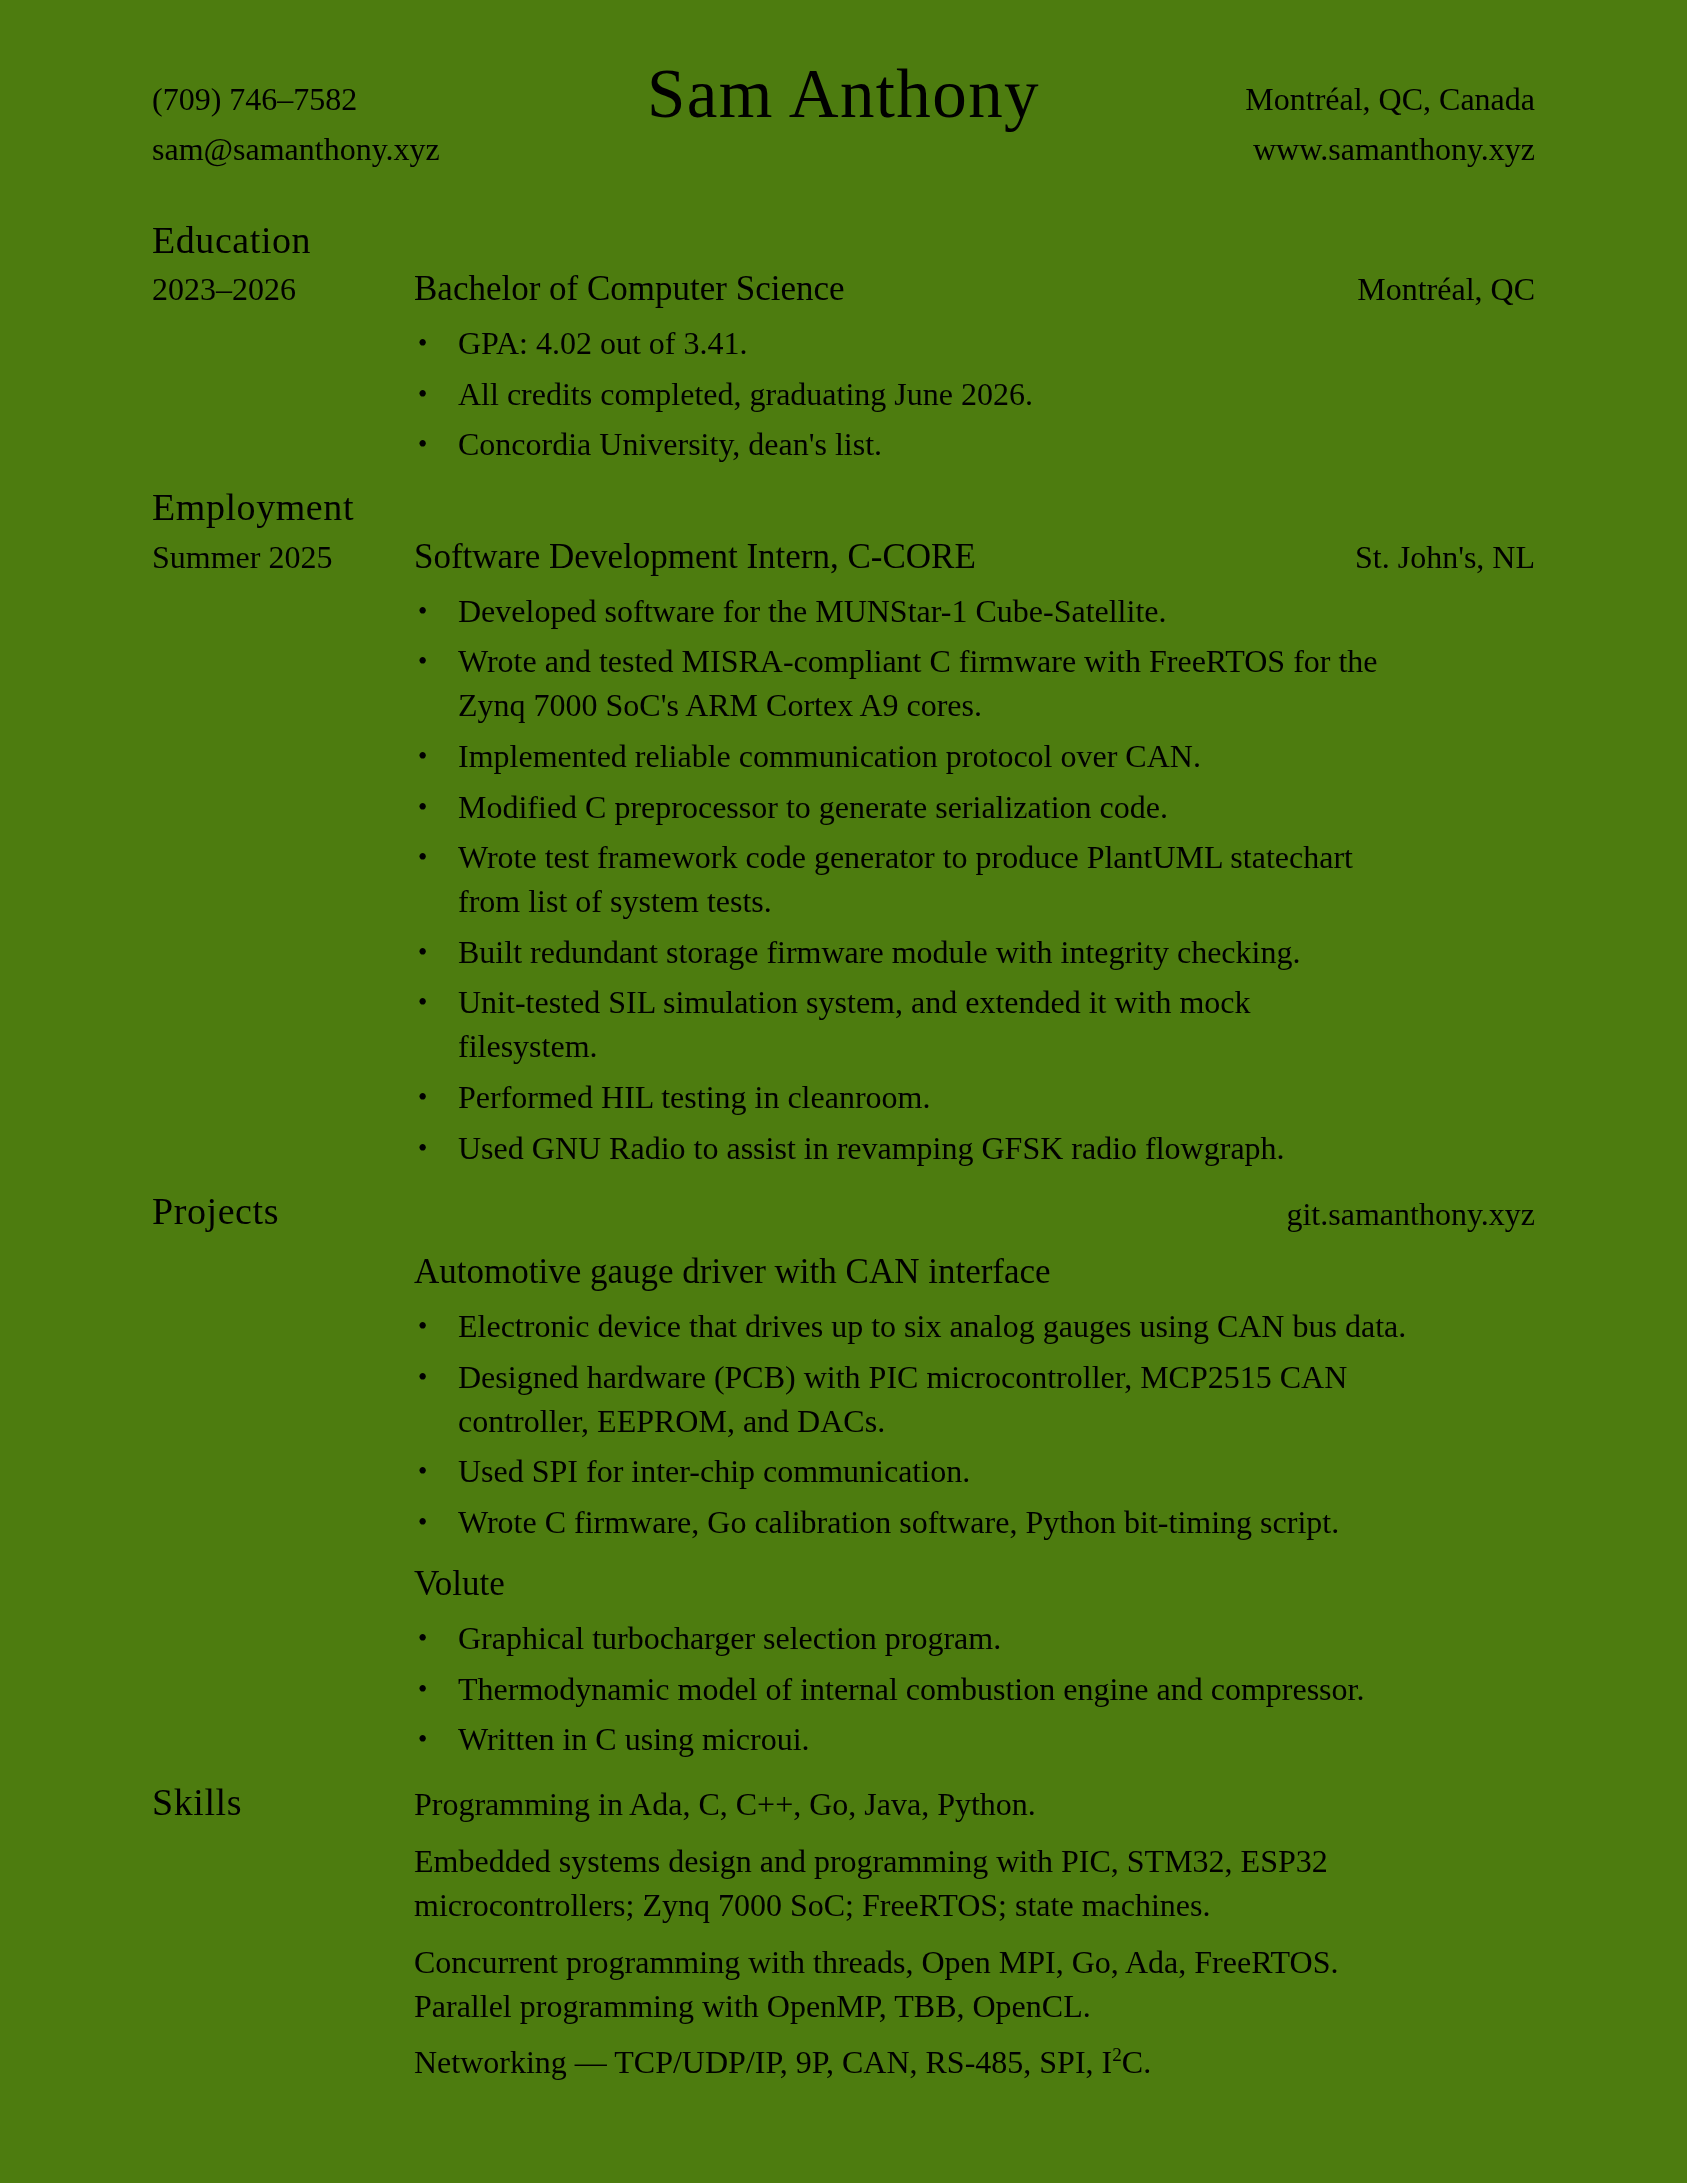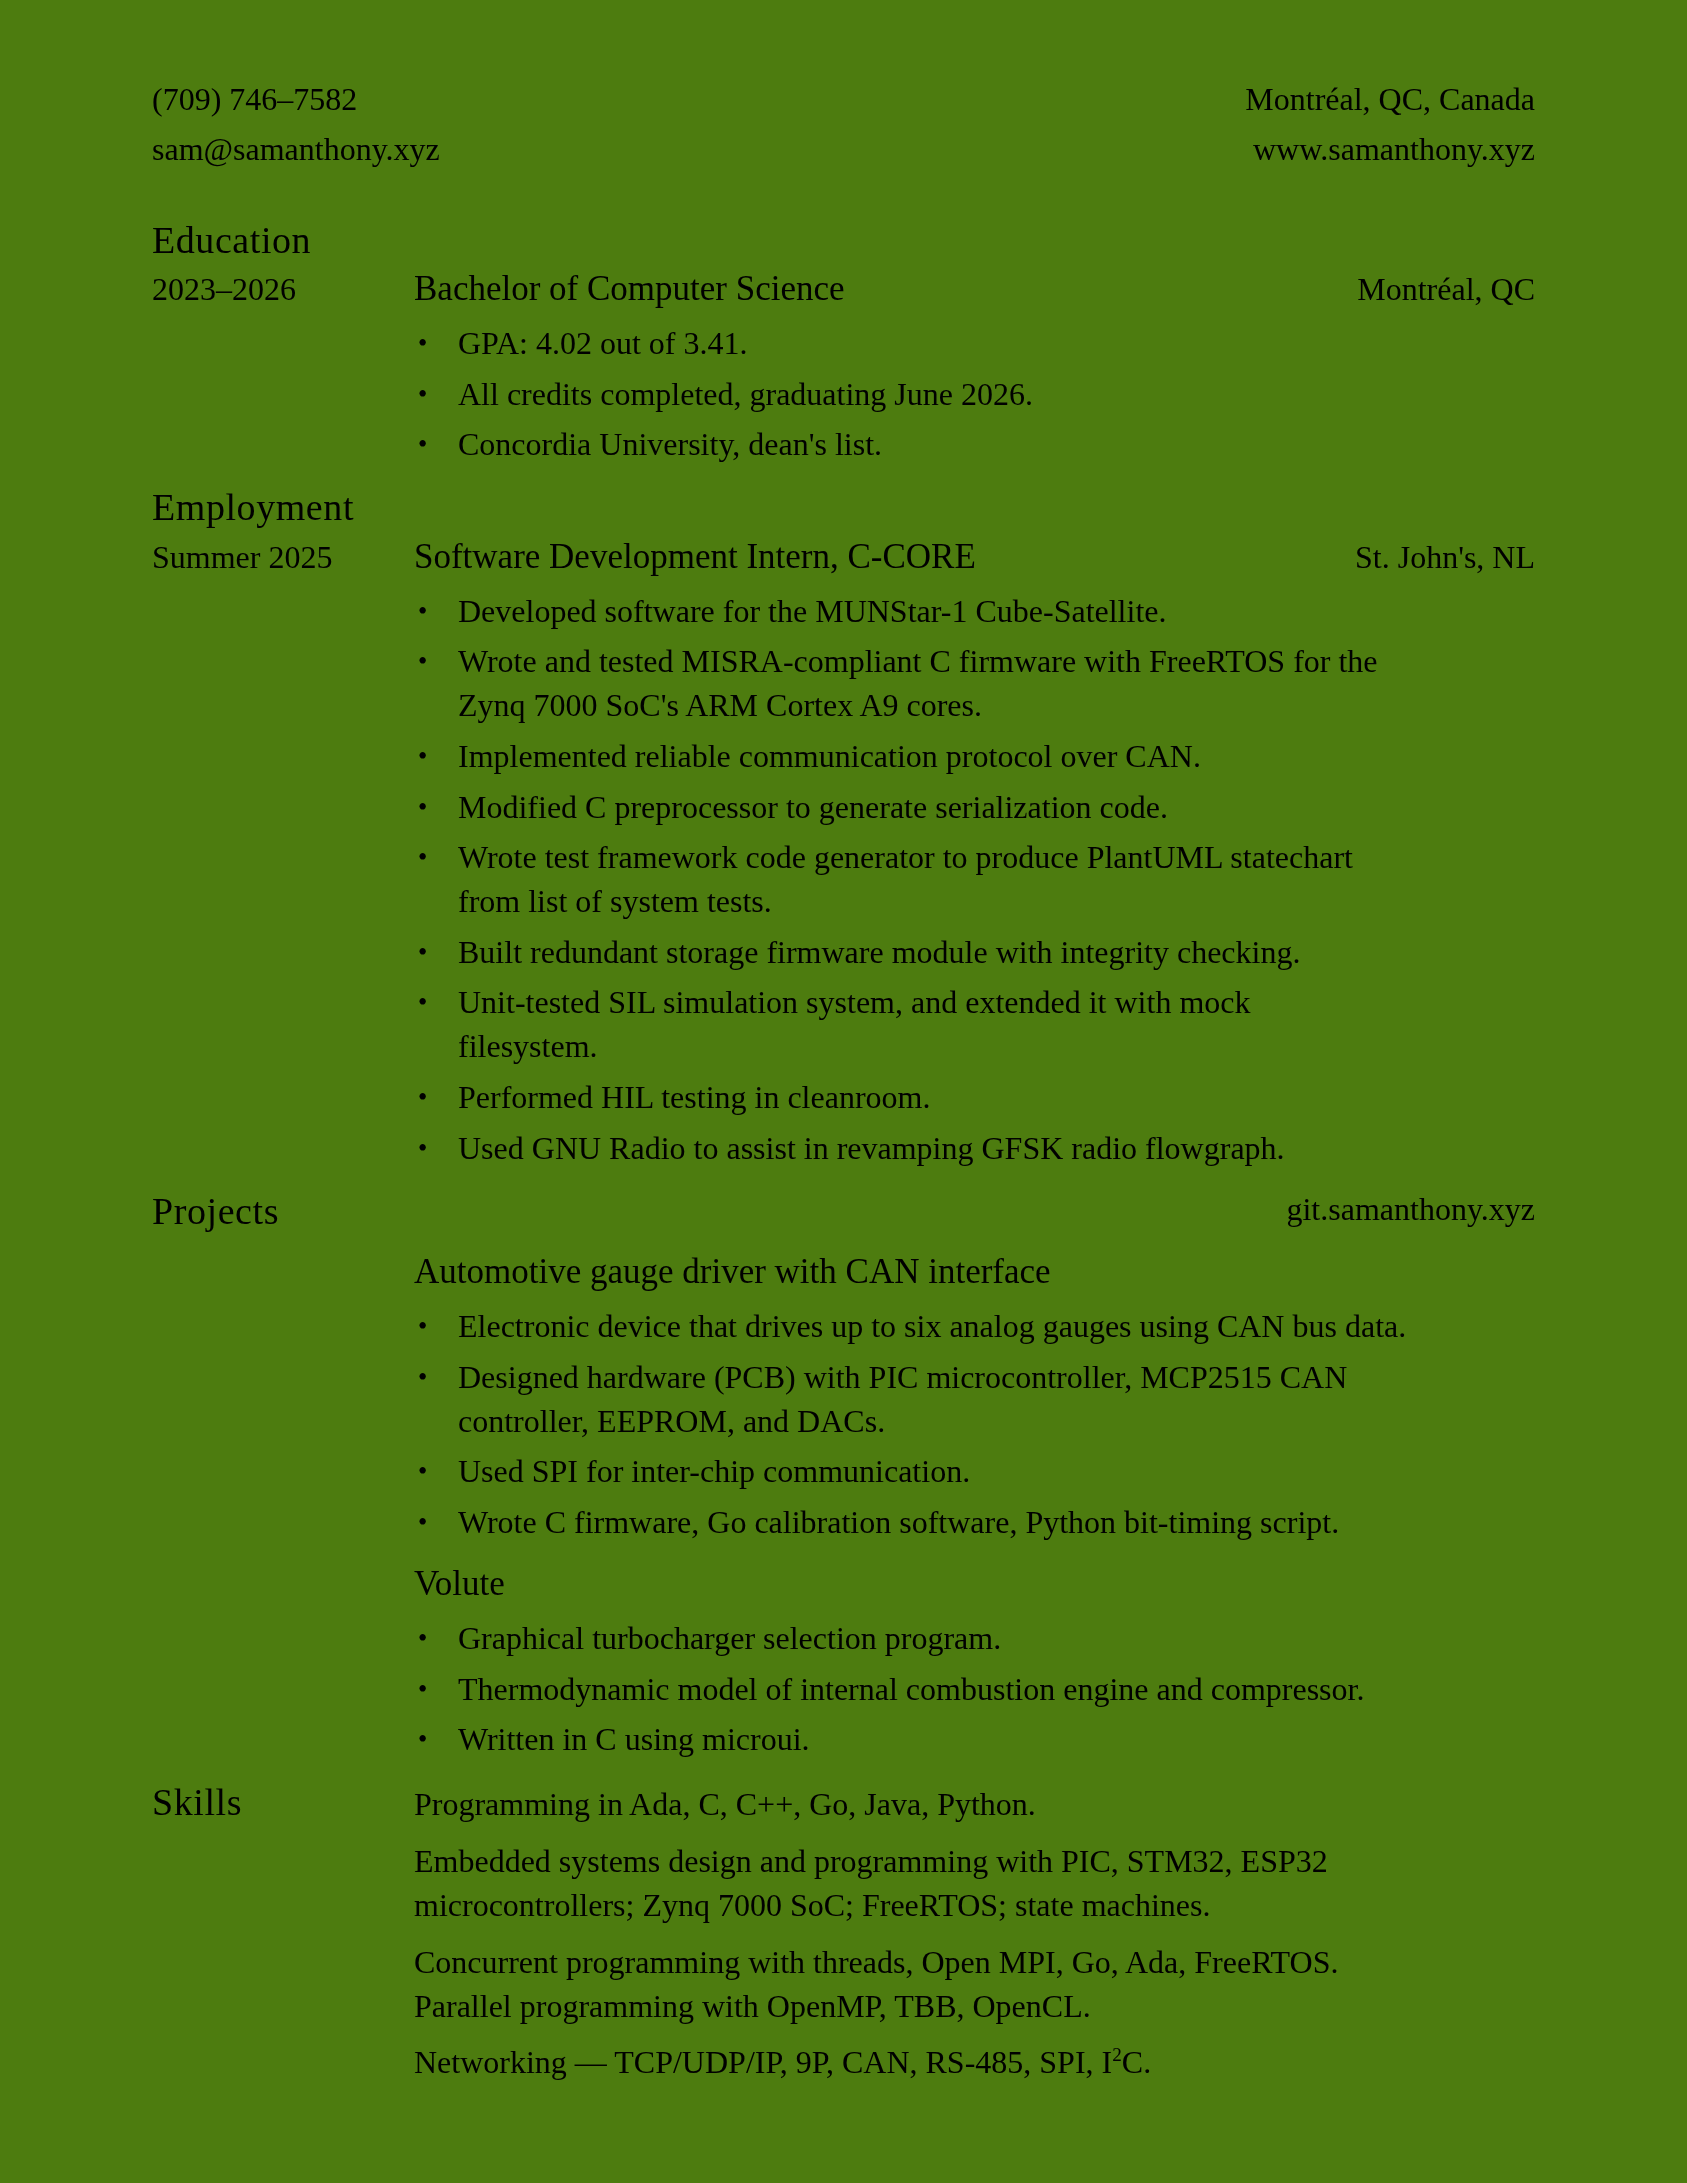--- a/index.html
+++ b/index.html
@@ -34,21 +34,21 @@
 
   
   section.block { margin-top: 17px; }
   section.block.first { margin-top: 26.5px; }
   .section-heading {
     font-size: 38px;
     line-height: 49px;
     font-weight: normal;
     letter-spacing: 0.015em;
   }
-  .heading-row { display: flex; justify-content: space-between; align-items: flex-start; }
+  .heading-row { display: flex; justify-content: space-between; align-items: flex-end; }
   .section-link { font-size: 32px; line-height: 44px; }
 
   .entry-row {
     display: grid;
     grid-template-columns: 262px 1fr auto;
     align-items: baseline;
     margin-top: 1.3px;
   }
   .entry-dates { font-size: 32px; line-height: 46px; }
   .entry-title { font-size: 35px; line-height: 46px; }
@@ -81,20 +81,21 @@
 </head>
 <body>
 
 <div class="page">
 
   <header class="top-header">
     <div class="contact-col left">
       <div>(709) 746–7582</div>
       <div>sam@samanthony.xyz</div>
     </div>
+    <h1 class="person-name">Sam Anthony</h1>
     <div class="contact-col right">
       <div>Montréal, QC, Canada</div>
       <div>www.samanthony.xyz</div>
     </div>
   </header>
 
   <section class="block first">
     <h2 class="section-heading">Education</h2>
     <div class="entry-row">
       <span class="entry-dates">2023–2026</span>

